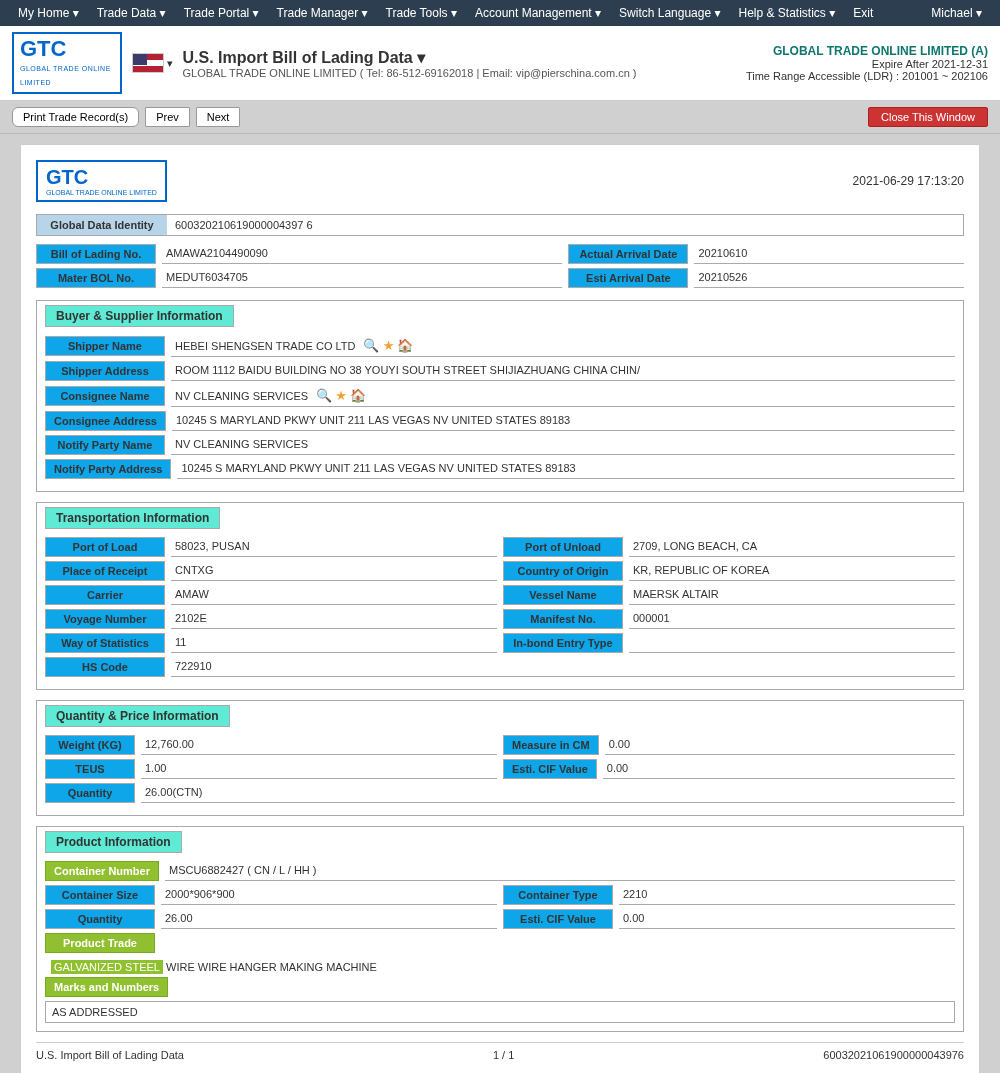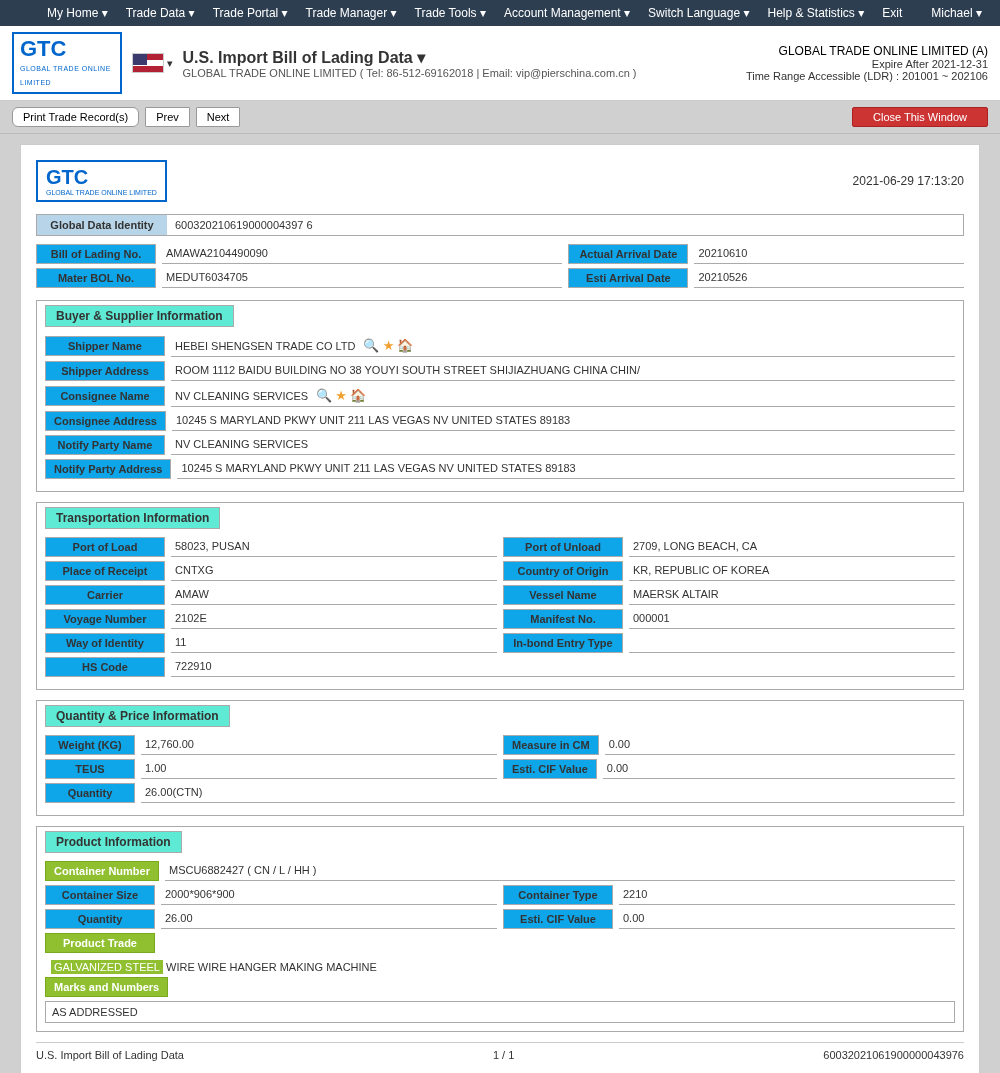--- a/index.html
+++ b/index.html
@@ -12,21 +12,20 @@
       display: flex;
       align-items: center;
       padding: 0 10px;
       height: 26px;
       font-size: 12px;
     }
     .top-nav-items {
       display: flex;
       gap: 2px;
       flex: 1;
-      margin-left: 29px;
     }
     .nav-item {
       padding: 4px 8px;
       cursor: pointer;
       white-space: nowrap;
     }
     .nav-exit {
       padding: 4px 8px;
       cursor: pointer;
     }
@@ -98,22 +97,22 @@
     }
     .page-title-sub {
       font-size: 11px;
       color: #555;
     }
     .account-info {
       text-align: right;
       font-size: 11px;
     }
     .account-name {
-      color: #000000;
-      font-weight: normal;
+      color: #0f766e;
+      font-weight: bold;
       font-size: 12px;
     }
     .account-expire { color: #333; }
     .account-range { color: #333; }
 
     
     .toolbar {
       background: #d0d0d0;
       padding: 6px 12px;
       display: flex;
@@ -134,21 +133,21 @@
       border: 1px solid #999;
       padding: 3px 10px;
       cursor: pointer;
       font-size: 11px;
       border-radius: 1px;
     }
     .btn-close {
       background: #cc3333;
       color: #fff;
       border: 1px solid #aa2222;
-      padding: 3px 20px;
+      padding: 3px 12px;
       cursor: pointer;
       font-size: 11px;
       border-radius: 2px;
       margin-left: auto;
     }
 
     
     .main-content {
       background: #d0d0d0;
       padding: 10px 20px;
@@ -534,21 +533,21 @@
         </div>
         <div class="panel-half">
           <div class="field-label">Manifest No.</div>
           <div class="field-value">000001</div>
         </div>
       </div>
 
       
       <div class="two-panel-row">
         <div class="panel-half">
-          <div class="field-label">Way of Identity</div>
+          <div class="field-label">Way of Statistics</div>
           <div class="field-value">11</div>
         </div>
         <div class="panel-half">
           <div class="field-label">In-bond Entry Type</div>
           <div class="field-value"></div>
         </div>
       </div>
 
       
       <div class="field-row">

